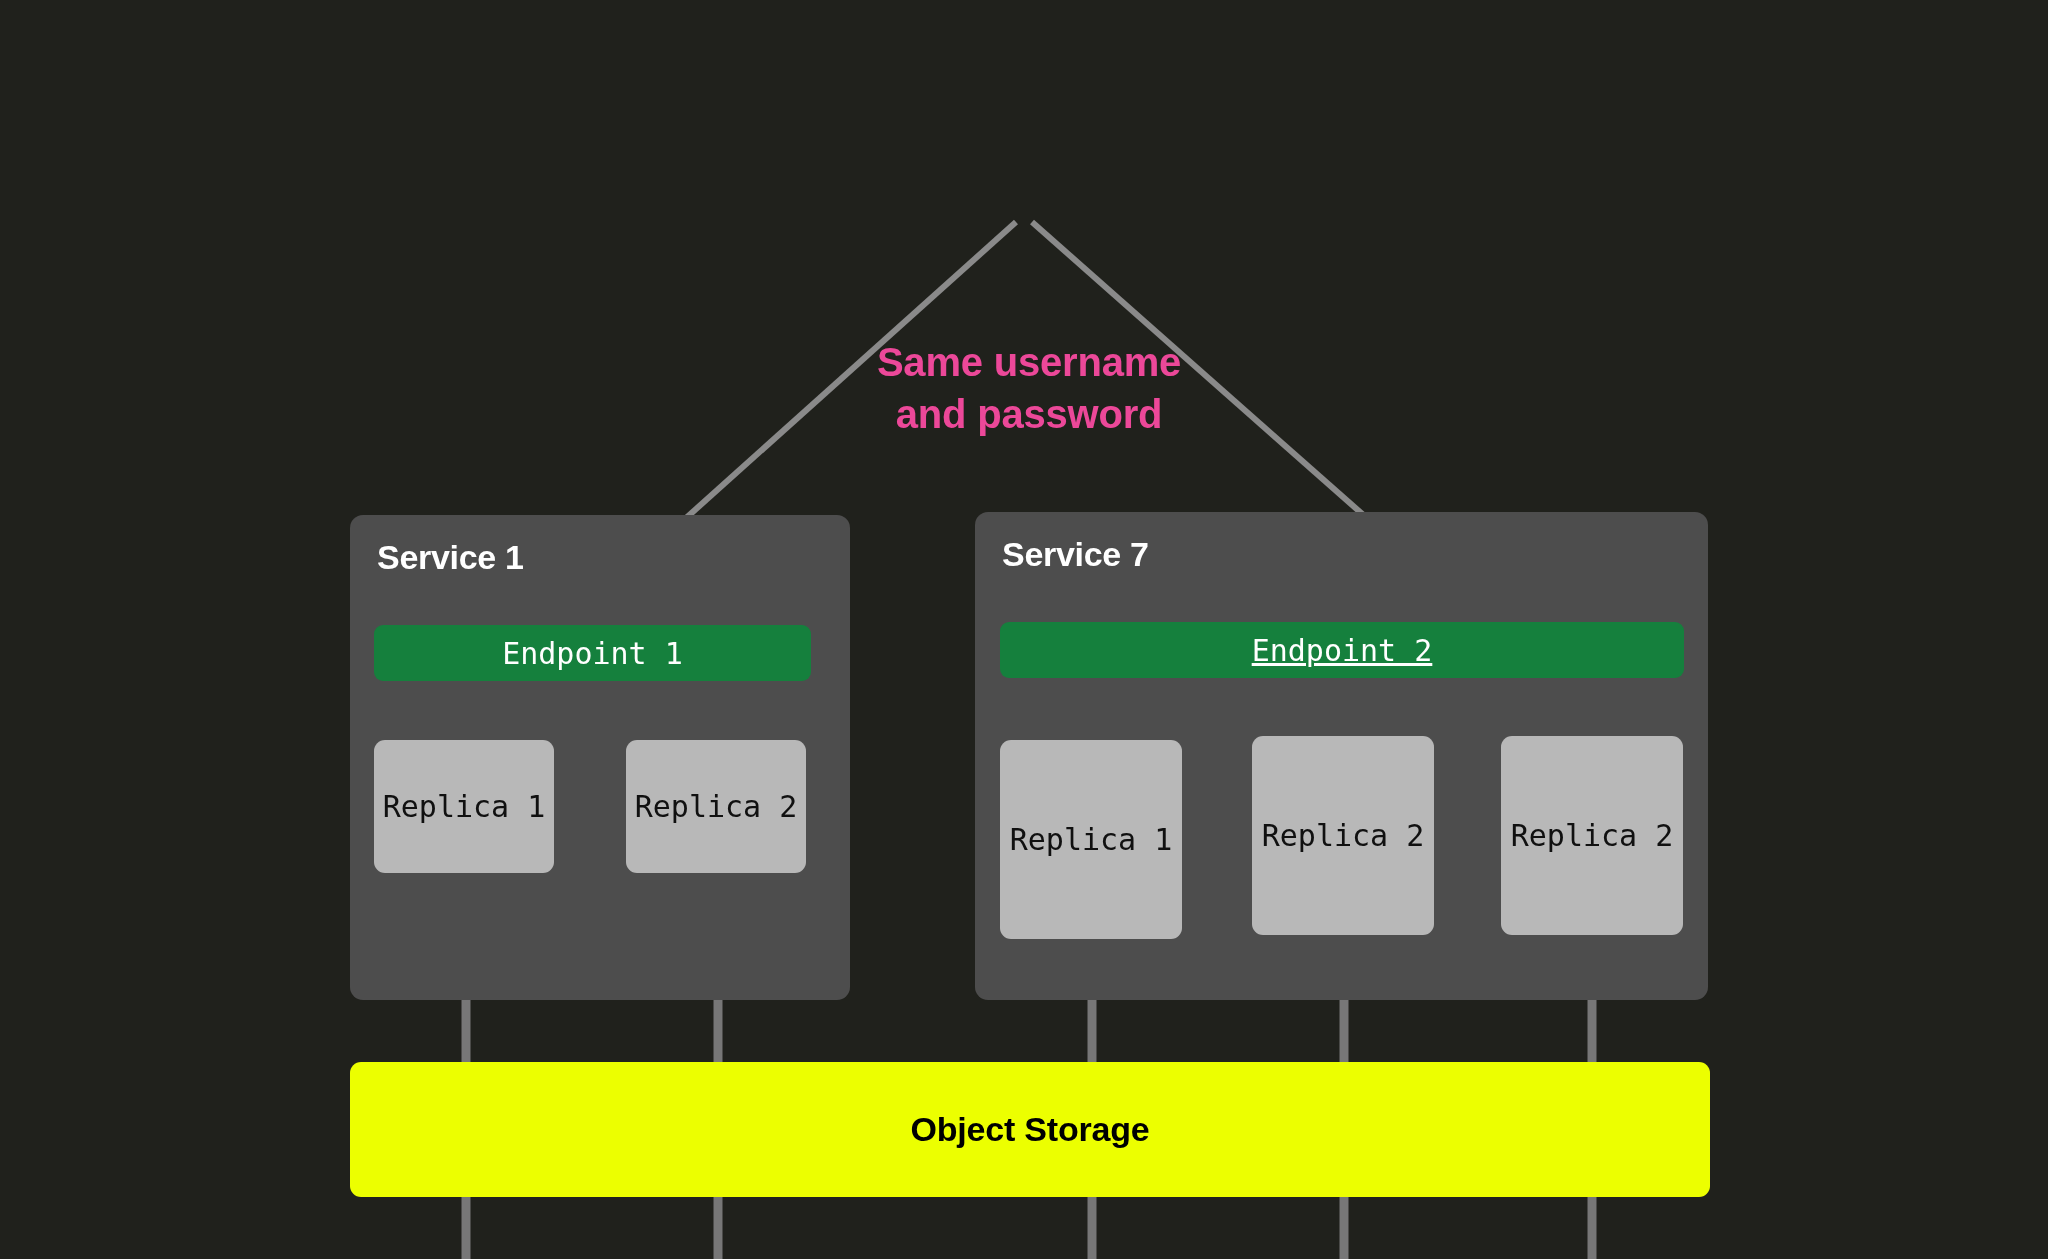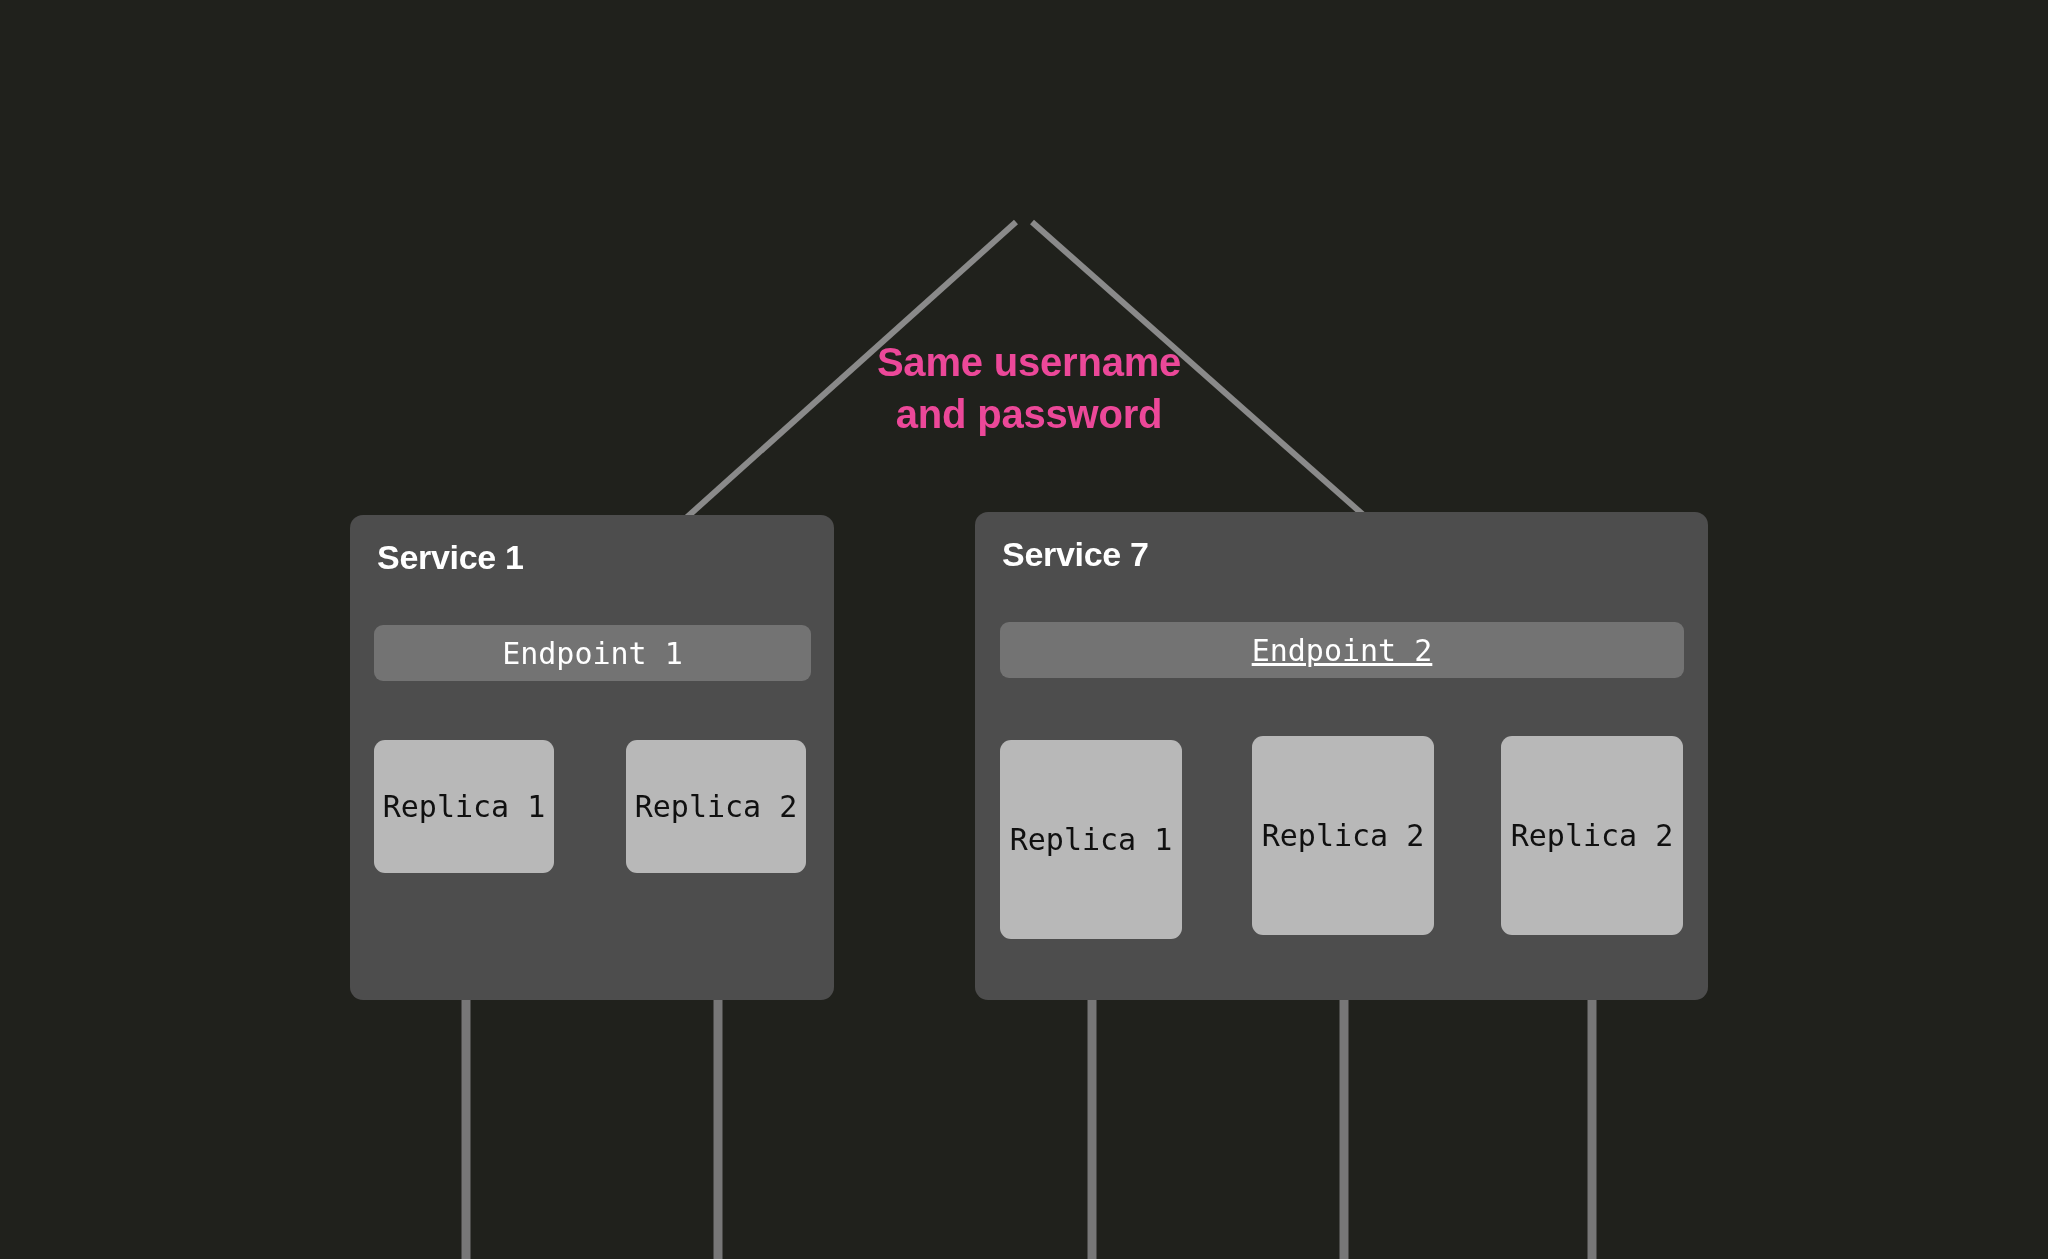--- a/index.html
+++ b/index.html
@@ -64,40 +64,41 @@
   .service-card {
     position: absolute;
     background: #4d4d4d;
     border-radius: 13px;
   }
   #service-1 {
     left: 350px;
     top: 515px;
     width: 484px;
     height: 485px;
+    padding-left: 16px;
   }
   #service-2 {
     left: 975px;
     top: 512px;
     width: 733px;
     height: 488px;
   }
   .service-title {
     position: absolute;
     left: 27px;
     top: 23px;
     font-size: 34px;
     font-weight: bold;
     color: #ffffff;
     letter-spacing: -0.3px;
   }
 
   .endpoint {
     position: absolute;
-    background: #737373;
+    background: #15803d;
     border-radius: 9px;
     display: flex;
     align-items: center;
     justify-content: center;
     font-family: "DejaVu Sans Mono", monospace;
     font-size: 30px;
     color: #ffffff;
   }
   #endpoint-1 {
     left: 24px;
@@ -186,14 +187,15 @@
   </div>
 
   <div class="service-card" id="service-2">
     <div class="service-title">Service 7</div>
     <div class="endpoint" id="endpoint-2">Endpoint 2</div>
     <div class="replica" style="left:25px; top:228px; width:182px; height:199px;">Replica 1</div>
     <div class="replica" style="left:277px; top:224px; width:182px; height:199px;">Replica 2</div>
     <div class="replica" style="left:526px; top:224px; width:182px; height:199px;">Replica 2</div>
   </div>
 
+  <div id="object-storage">Object Storage</div>
 
 </div>
 
 </body></html>

